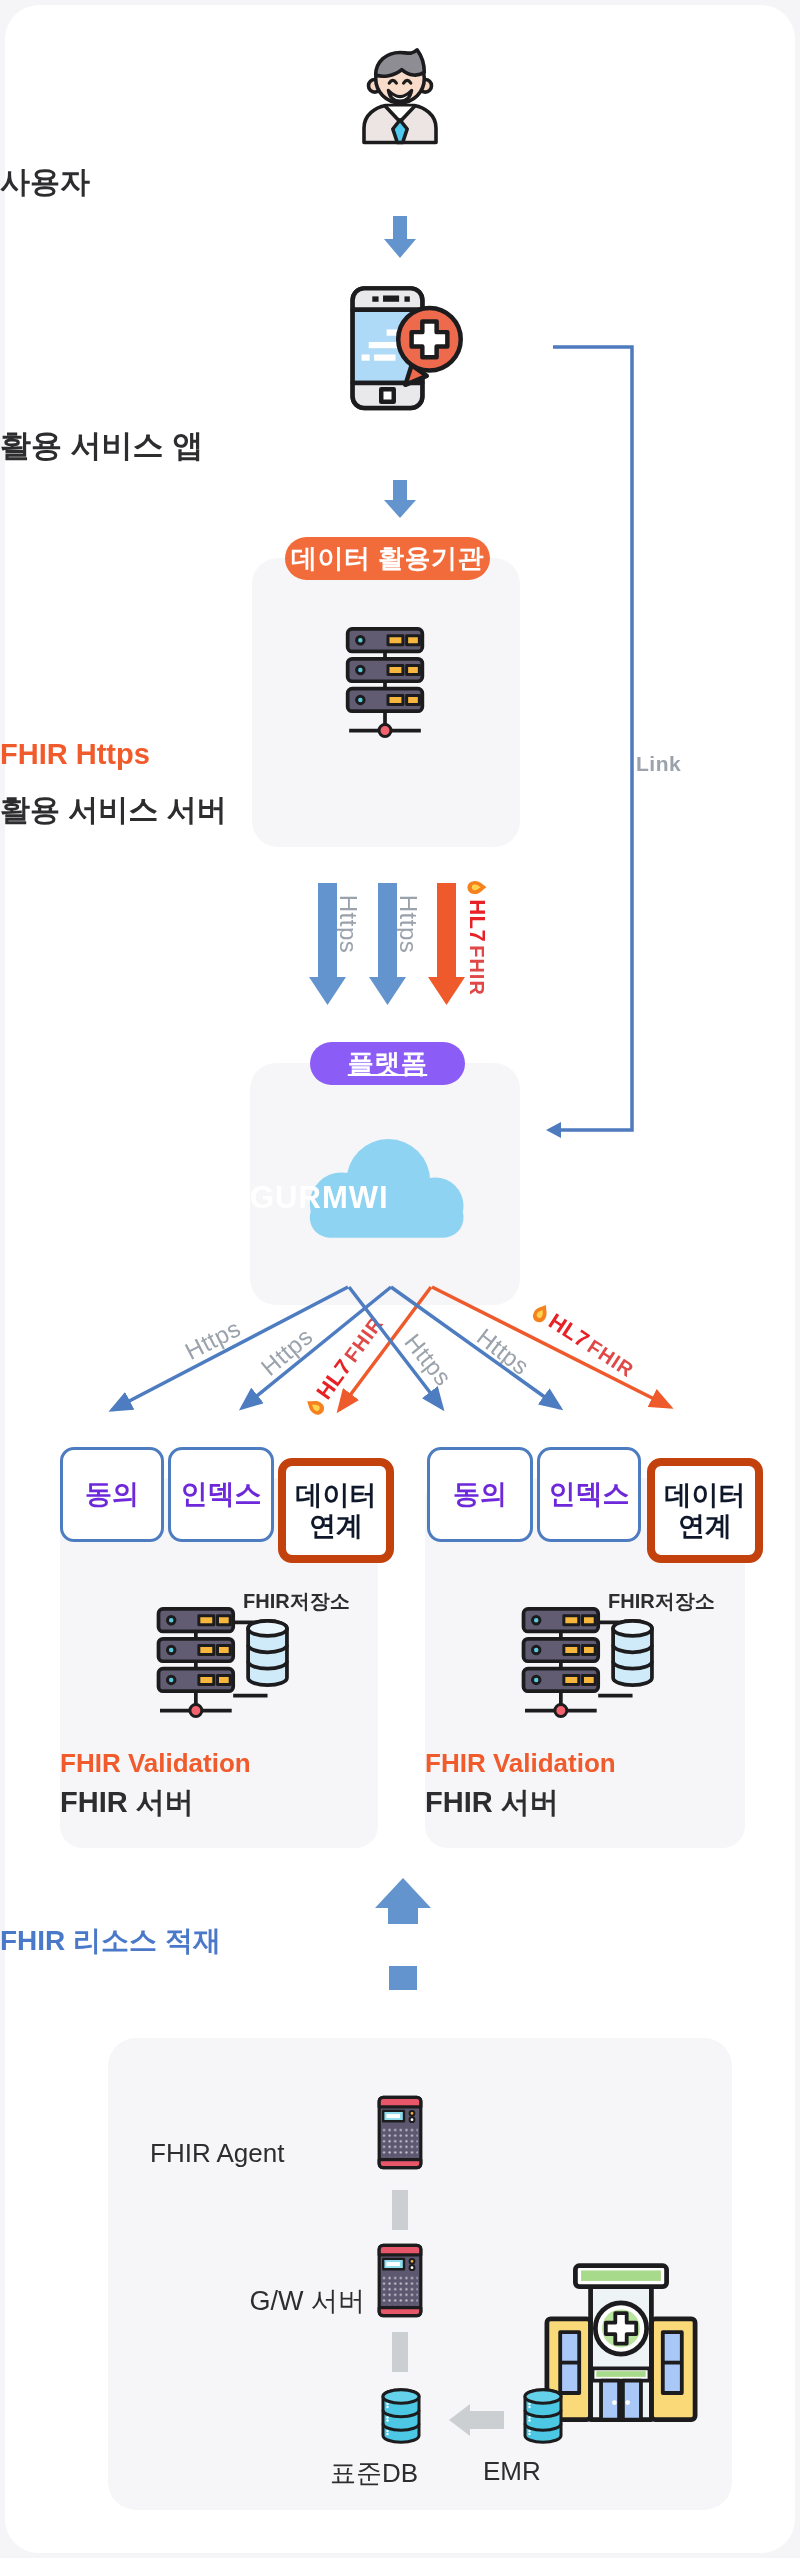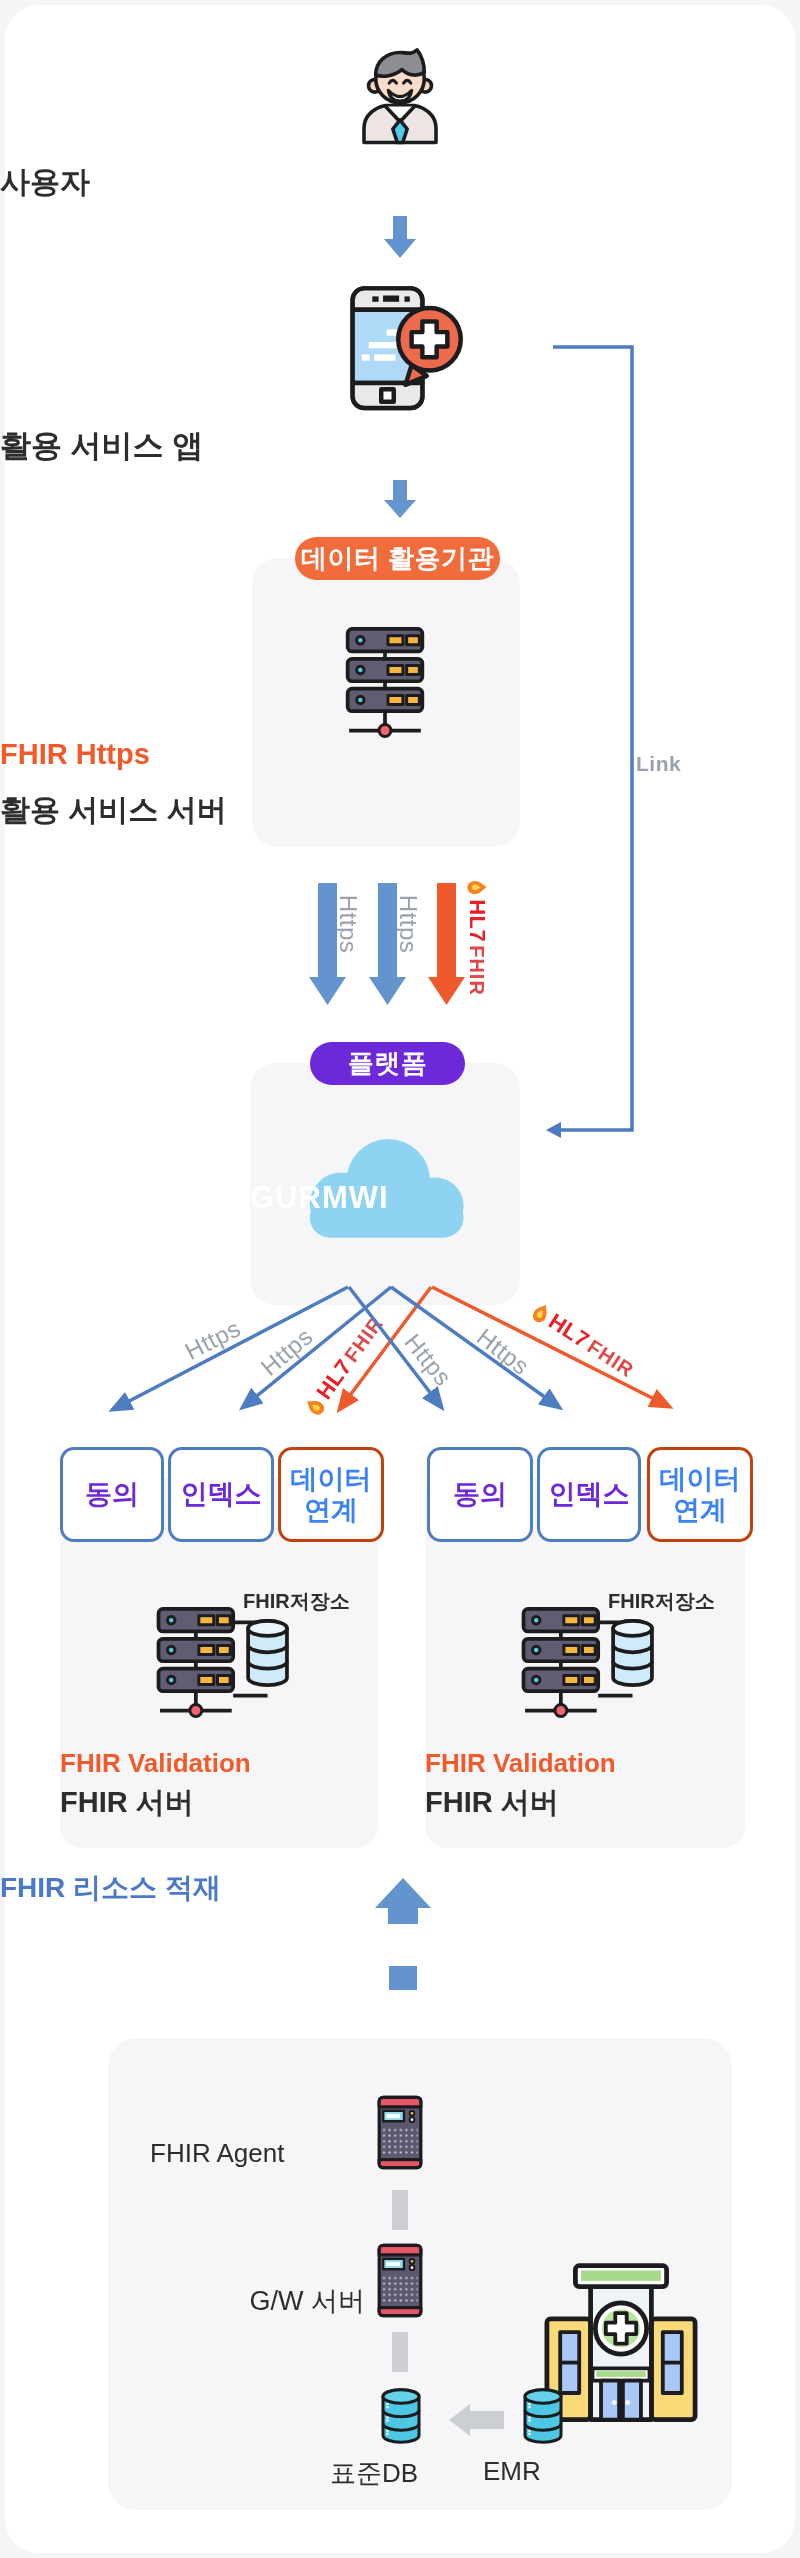--- a/index.html
+++ b/index.html
@@ -2,32 +2,32 @@
 <html><head>
 <meta charset="utf-8">
 <style>
   html,body{margin:0;padding:0;background:#f5f5f7;}
   #stage{position:relative;width:800px;height:2558px;background:#f5f5f7;overflow:hidden;
          font-family:"Liberation Sans","DejaVu Sans",sans-serif;color:#2d2d30;}
   .card{position:absolute;left:5px;top:5px;width:790px;height:2548px;background:#fff;border-radius:34px;}
   .panel{position:absolute;background:#f6f6f8;border-radius:26px;z-index:1;}
   .badge{position:absolute;display:flex;align-items:center;justify-content:center;
          color:#fff;font-weight:700;font-size:26px;border-radius:23px;z-index:7;letter-spacing:.5px;}
-  .badge.orange{background:#f26b3b;margin-left:10px;}
-  .badge.blue{background:#6d28d9;}
+  .badge.orange{background:#f26b3b;}
+  .badge.blue{background:#8b5cf6;text-decoration:underline;}
   .ctext{position:absolute;z-index:3;}
   .title{font-weight:700;color:#2d2d30;}
   .orangetxt{color:#f15a2b;font-weight:700;}
   .bluetxt{color:#4b79c9;font-weight:700;}
   .graytxt{color:#9aa2ab;font-weight:500;letter-spacing:.5px;}
   .rot{position:absolute;transform-origin:center;white-space:nowrap;z-index:4;}
   .sbox{position:absolute;display:flex;align-items:center;justify-content:center;text-align:center;
         background:#fff;border-radius:14px;font-weight:700;font-size:27px;line-height:1.12;z-index:6;}
   .sbox.blue{border:3px solid #4d7cc0;color:#6d28d9;}
-  .sbox.orange{border:3px solid #c2410c;color:#3b82f6;}
+  .sbox.orange{border:8px solid #c2410c;color:#0f172a;margin-top:11px;}
   .hl7{display:inline-flex;align-items:center;gap:3px;white-space:nowrap;}
   .hl7 b{color:#e82127;font-size:22px;font-weight:800;letter-spacing:.5px;}
   .hl7 span{color:#e04848;font-size:20px;font-weight:600;letter-spacing:1px;}
   .conn{position:absolute;background:#cccfd2;z-index:2;}
   svg{display:block;}
   .icon{position:absolute;z-index:3;}
   #overlay{position:absolute;left:0;top:0;z-index:5;pointer-events:none;}
 </style>
 </head>
 <body>
@@ -225,21 +225,21 @@
       </g>
       <path d="M134 30 a26 10 0 0 1 52 0 v66 a26 10 0 0 1 -52 0 z" fill="#cfeaf8"></path>
       <ellipse cx="160" cy="30" rx="26" ry="10" fill="#eaf6fd"></ellipse>
       <path d="M134 52 a26 10 0 0 0 52 0 M134 74 a26 10 0 0 0 52 0"></path>
       <circle cx="64" cy="140" r="8" fill="#f4626e" stroke-width="4"></circle>
     </g>
   </svg>
   <div class="ctext orangetxt" style="left:425px;width:320px;top:1748px;font-size:26px;">FHIR Validation</div>
   <div class="ctext title" style="left:425px;width:320px;top:1783px;font-size:29px;">FHIR 서버</div>
 
-  <div class="ctext bluetxt" style="left:0;width:651px;top:1869px;font-size:28px;">FHIR 리소스 적재</div>
+  <div class="ctext bluetxt" style="left:0;width:651px;top:1922px;font-size:28px;">FHIR 리소스 적재</div>
 
 
   <div class="ctext" style="left:150px;top:2138px;width:215px;text-align:left;font-size:26px;font-weight:500;">FHIR Agent</div>
   <svg class="icon" style="left:376px;top:2094px;" width="48" height="77" viewBox="0 0 60 96">
     <defs>
         <pattern id="dg1" width="7" height="7" patternUnits="userSpaceOnUse">
           <circle cx="3" cy="3" r="1.4" fill="#c6c7d2"></circle>
         </pattern>
       </defs>
     <g stroke="#1c1c1e" stroke-width="4" stroke-linejoin="round">

